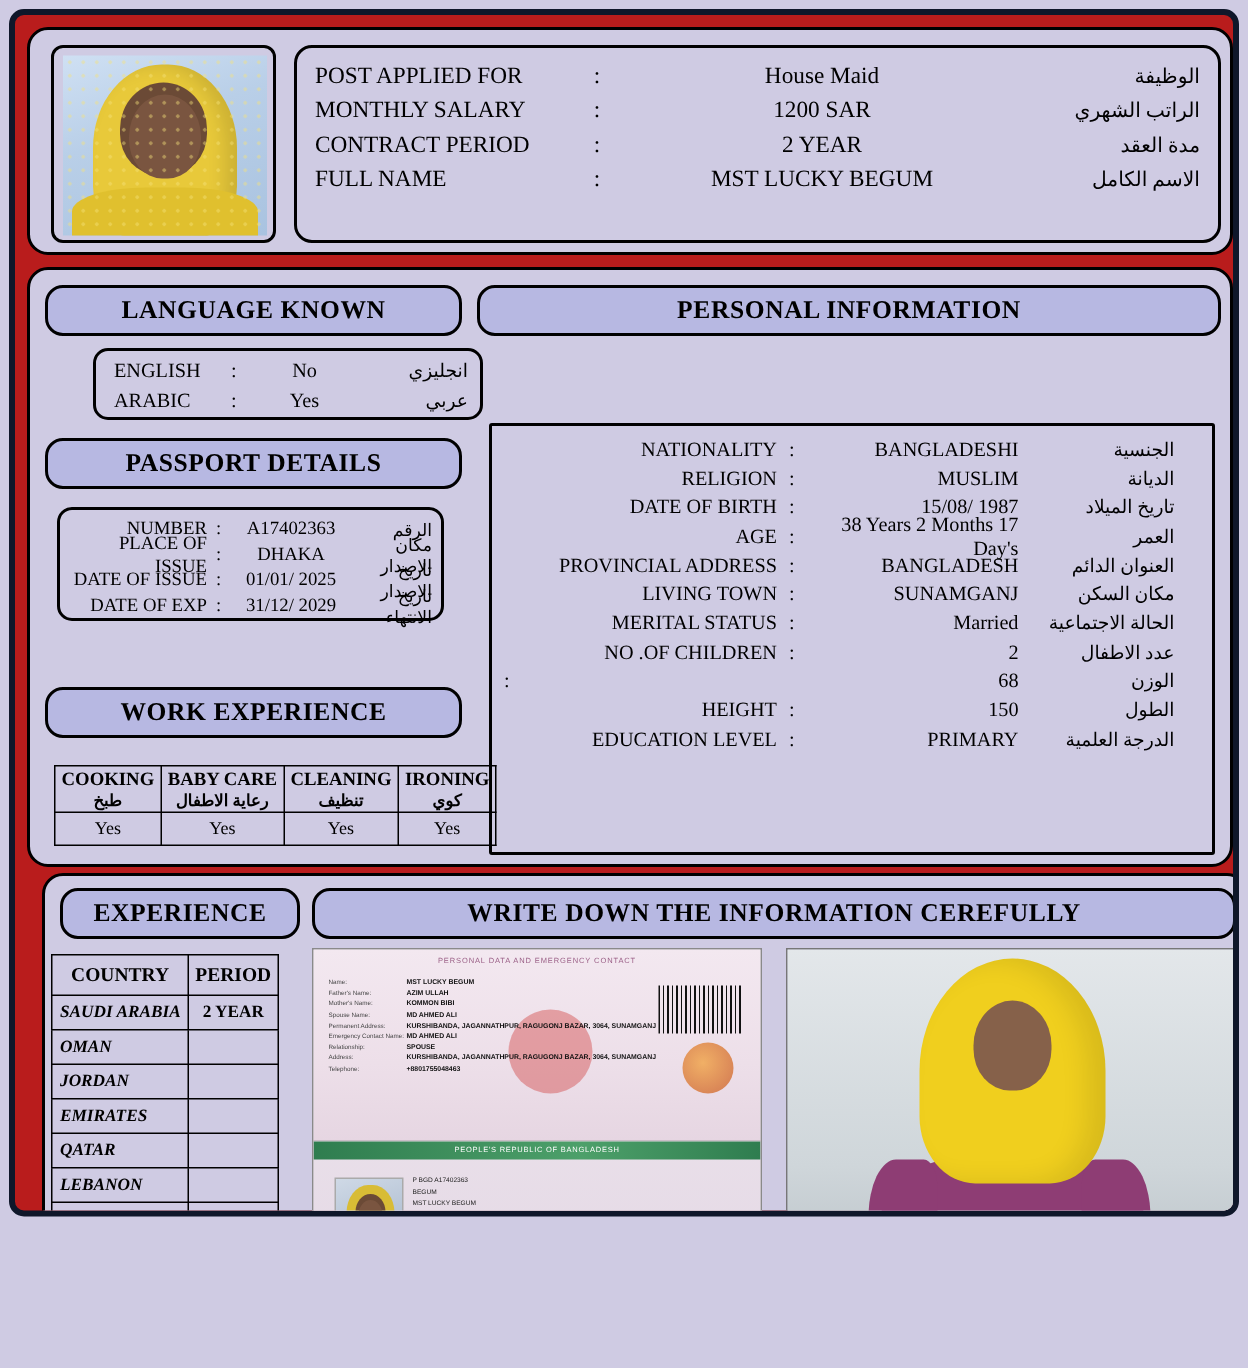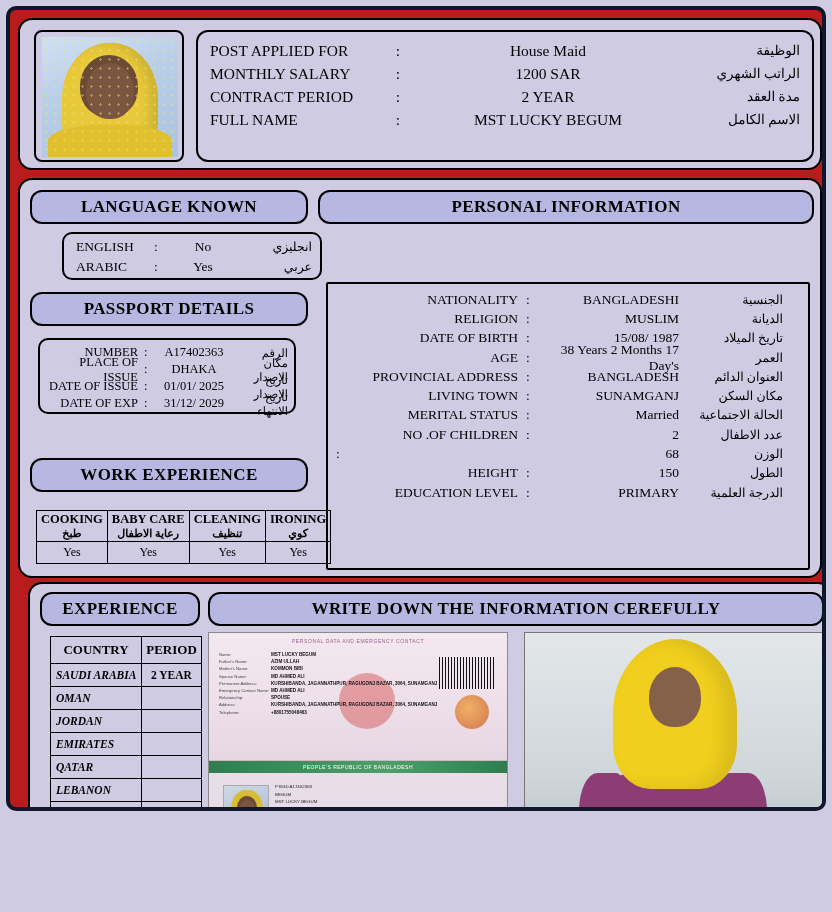--- a/index.html
+++ b/index.html
@@ -186,21 +186,21 @@
   }
   .hdr-exp {
     position: absolute; left: 10px; top: 8px;
     width: 160px; height: 34px; line-height: 30px; font-size: 17px;
   }
   .hdr-write {
     position: absolute; left: 178px; top: 8px;
     width: 616px; height: 34px; line-height: 30px; font-size: 17px;
   }
   .exp-table {
-    position: absolute; left: 20px; top: 52px;
+    position: absolute; left: 4px; top: 52px;
     border-collapse: collapse;
     width: 152px;
     border-radius: 22px;
   }
   .exp-table td, .exp-table th {
     border: 1.5px solid #000;
     font-size: 12.5px;
     padding: 5px 4px;
     height: 19px;
   }

